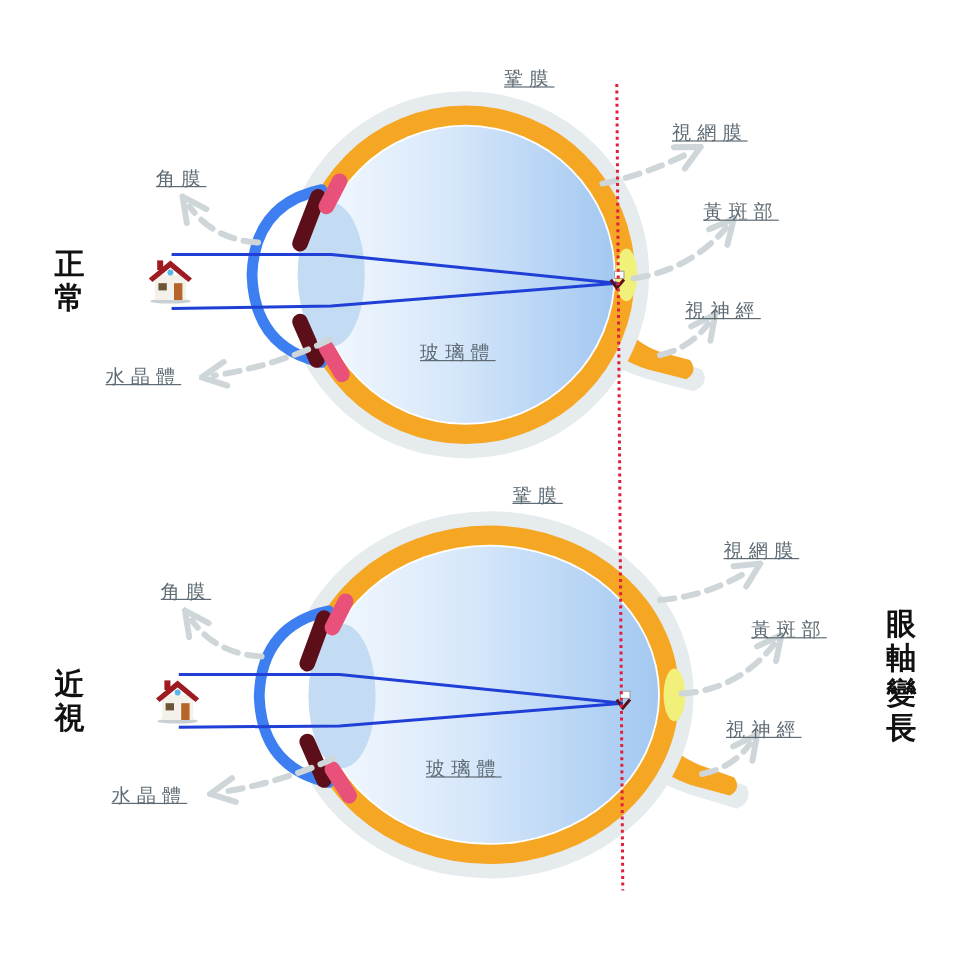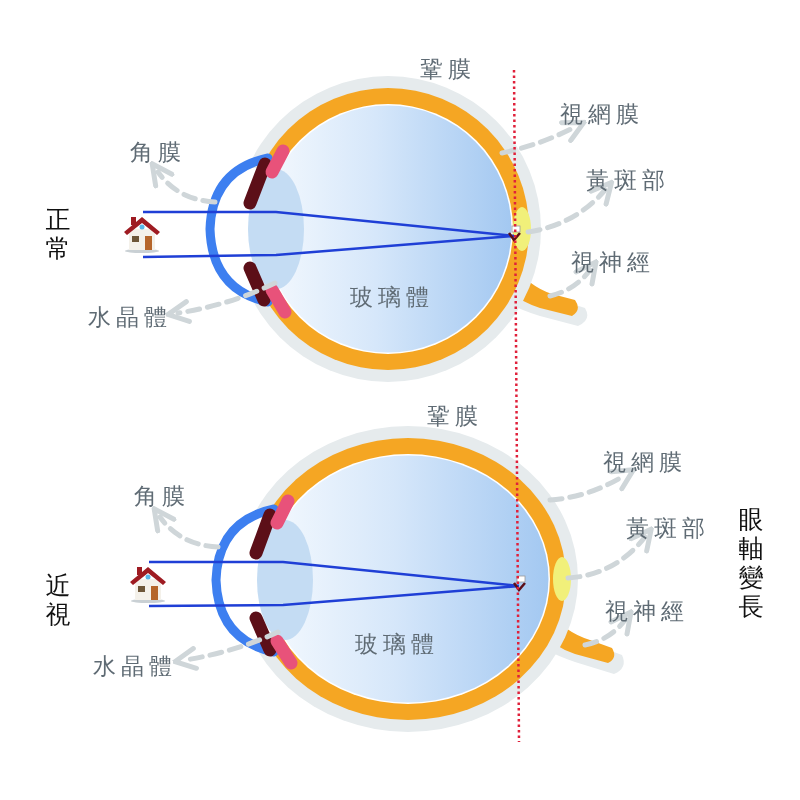--- a/index.html
+++ b/index.html
@@ -1,21 +1,21 @@
 <!DOCTYPE html>
 <html><head>
 <meta charset="utf-8">
 <style>
   html, body { margin: 0; padding: 0; background: #ffffff; }
   body { width: 800px; height: 800px; position: relative; overflow: hidden;
          font-family: "DejaVu Sans", sans-serif; }
   svg { position: absolute; left: 0; top: 0; }
-  .lbl { position: absolute; font-family: "DejaVu Serif", serif; font-size: 23px;
-         color: #5f6b74; letter-spacing: 5px; white-space: nowrap; line-height: 1; }
-  .side { position: absolute; font-family: "DejaVu Sans", sans-serif; font-weight: normal;
+  .lbl { position: absolute; font-family: "DejaVu Serif", serif; font-size: 16px;
+         color: #5f6b74; letter-spacing: 5px; white-space: nowrap; line-height: 1; text-decoration: underline; }
+  .side { position: absolute; font-family: "DejaVu Sans", sans-serif; font-weight: bold;
           font-size: 25px; color: #111; line-height: 29px; width: 30px; text-align: center; }
   .house { position: absolute; width: 40px; height: 42px; }
 </style>
 </head>
 <body>
 
 <svg width="800" height="800" viewBox="0 0 800 800">
   <defs>
     <linearGradient id="vitGrad" x1="0" y1="0" x2="1" y2="0">
       <stop offset="0" stop-color="#f4f9fe"></stop>
@@ -113,21 +113,21 @@
   <ellipse cx="20" cy="39" rx="17" ry="2" fill="#c9d0d4"></ellipse>
   <rect x="7" y="17" width="26" height="21" fill="#f4f1ea"></rect>
   <path d="M2,20 L20,5 L38,20 L35,23 L20,11 L5,23 Z" fill="#9e1b22"></path>
   <rect x="9" y="5" width="5" height="8" fill="#9e1b22"></rect>
   <circle cx="20" cy="15" r="2.5" fill="#58b6e8"></circle>
   <rect x="10" y="24" width="7" height="6" fill="#6d5638"></rect>
   <rect x="23" y="24" width="7" height="14" fill="#b5652a"></rect>
 </svg>
 
 <div class="side" style="left:43px; top:205px;">正常</div>
-<div class="side" style="left:43px; top:555px;margin-top:16px;">近視</div>
+<div class="side" style="left:43px; top:555px;">近視</div>
 <div class="side" style="left:735px; top:505px; width:32px;">眼軸變長</div>
 
 <div class="lbl" style="left:420px; top:58px;">鞏膜</div>
 <div class="lbl" style="left:560px; top:103px;">視網膜</div>
 <div class="lbl" style="left:586px; top:169px;">黃斑部</div>
 <div class="lbl" style="left:571px; top:251px;">視神經</div>
 <div class="lbl" style="left:130px; top:141px;">角膜</div>
 <div class="lbl" style="left:88px; top:306px;">水晶體</div>
 <div class="lbl" style="left:350px; top:286px;">玻璃體</div>
 

